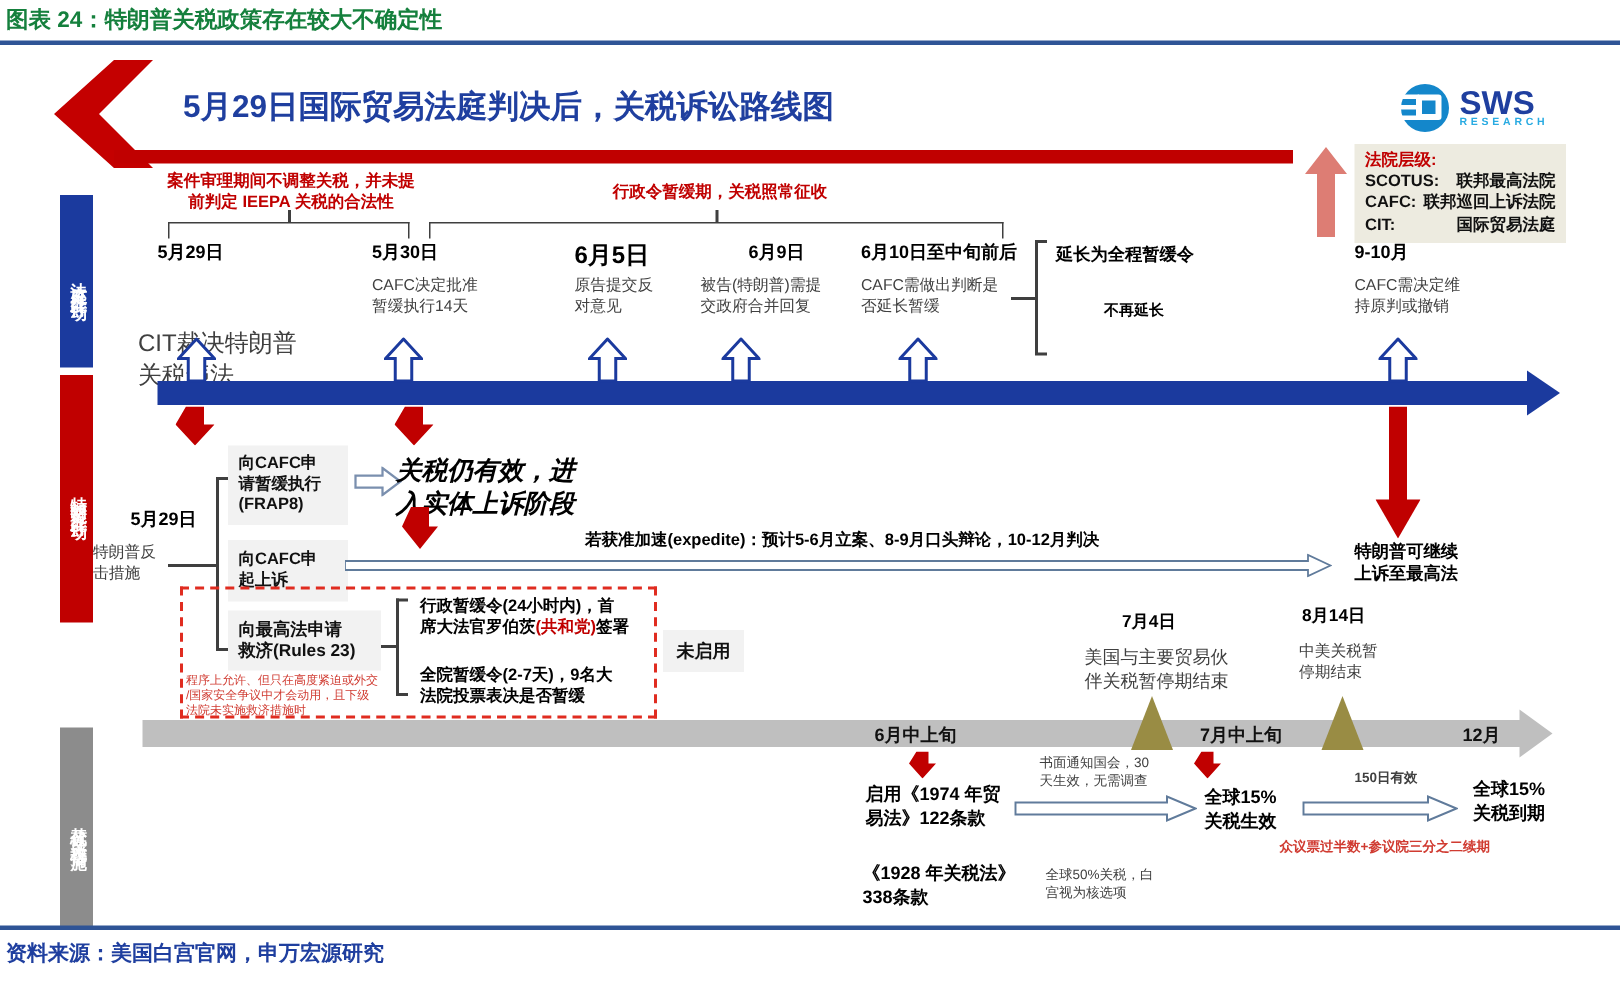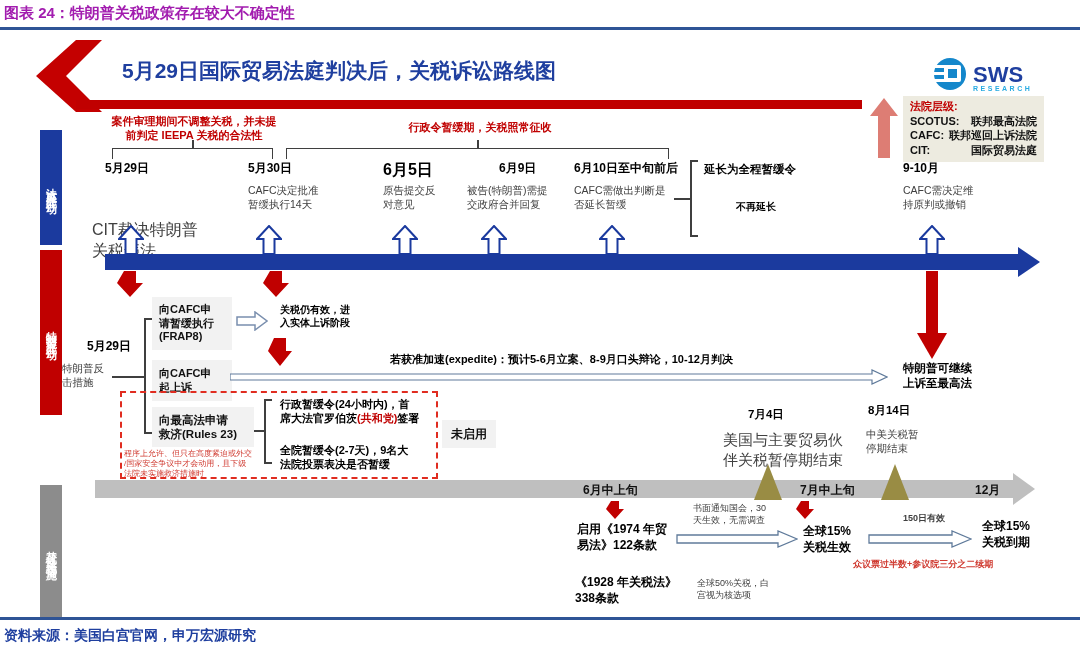--- a/index.html
+++ b/index.html
@@ -3,21 +3,21 @@
 <meta charset="utf-8">
 <style>
   * { margin:0; padding:0; box-sizing:border-box; }
   html,body { background:#fff; }
   body { font-family:"Liberation Sans","DejaVu Sans",sans-serif; }
   #stage { position:relative; width:1080px; height:655px; background:#fff; overflow:hidden; }
   .abs { position:absolute; }
   .pre { white-space:pre-line; }
   .b { font-weight:bold; }
   .red { color:#c00000; }
-  .navy { color:#a21caf; }
+  .navy { color:#15803d; }
   .blue { color:#1f3f9f; }
   .grayt { color:#404040; }
   .smallred { color:#d03b31; }
   .lane { writing-mode:vertical-lr; text-orientation:upright; color:#fff; font-weight:bold;
           font-size:11px; letter-spacing:3px; display:flex; align-items:center; justify-content:center; }
   .graybox { background:#f2f2f2; font-weight:bold; color:#111; display:flex; align-items:center; }
   .brace { border-left:1.5px solid #3f3f3f; border-right:1.5px solid #3f3f3f; border-top:1.5px solid #3f3f3f; height:11px; }
   .vtick { width:1.5px; background:#3f3f3f; }
   .htick { height:1.5px; background:#3f3f3f; }
   .tri-right-blue { width:0; height:0; border-top:15px solid transparent; border-bottom:15px solid transparent; border-left:22px solid #1b3a9e; }
@@ -32,21 +32,21 @@
 
   <div class="abs navy b" style="left:4px; top:4px; font-size:15px;">图表 24：特朗普关税政策存在较大不确定性</div>
   <div class="abs" style="left:0; top:27px; width:1080px; height:2.5px; background:#2f5496;"></div>
 
   <svg class="abs" style="left:30px; top:40px;" width="78" height="72" viewBox="0 0 78 72">
     <polygon points="72,0 46,0 6,36 46,72 72,72 36,36" fill="#c40000"></polygon>
   </svg>
   <div class="abs blue b" style="left:122px; top:57px; font-size:21px;">5月29日国际贸易法庭判决后，关税诉讼路线图</div>
   <div class="abs" style="left:76px; top:100px; width:786px; height:9px; background:#c00000;"></div>
 
-  <div class="abs" style="left:932px; top:52px; width:120px; height:40px; display:flex; align-items:flex-end;">
+  <div class="abs" style="left:932px; top:52px; width:120px; height:40px; display:flex; align-items:center;">
     <svg width="36" height="36" viewBox="0 0 36 36">
       <circle cx="18" cy="18" r="16" fill="#1487cb"></circle>
       <rect x="1" y="9" width="13" height="3" fill="#fff"></rect>
       <rect x="0" y="16" width="12" height="3" fill="#fff"></rect>
       <rect x="1" y="23" width="13" height="3" fill="#fff"></rect>
       <rect x="12" y="9" width="17" height="17" rx="2" fill="#fff"></rect>
       <rect x="16" y="13" width="9" height="9" fill="#1487cb"></rect>
     </svg>
     <div style="margin-left:5px;">
       <div class="b" style="font-size:22px; color:#1f3f9f; line-height:0.9;">SWS</div>
@@ -157,21 +157,21 @@
   <div class="abs vtick" style="left:144px; top:318px; height:116px;"></div>
   <div class="abs htick" style="left:144px; top:318px; width:8px;"></div>
   <div class="abs htick" style="left:144px; top:432px; width:8px;"></div>
 
   <div class="abs graybox pre" style="left:152px; top:297px; width:80px; height:53px; font-size:11px; line-height:1.25; padding-left:7px;">向CAFC申
 请暂缓执行
 (FRAP8)</div>
   <svg class="abs" style="left:236px; top:311px;" width="32" height="20" viewBox="0 0 32 20">
     <polygon points="1,6 19,6 19,1 31,10 19,19 19,14 1,14" fill="#fff" stroke="#7a8fae" stroke-width="1.5"></polygon>
   </svg>
-  <div class="abs b pre" style="left:280px; top:303px; font-size:10px; line-height:1.3;">关税仍有效，进
+  <div class="abs b pre" style="left:264px; top:303px; font-size:17px; line-height:1.3;font-style:italic;">关税仍有效，进
 入实体上诉阶段</div>
   <svg class="abs" style="left:268px; top:338px;" width="24" height="28" viewBox="0 0 24 28">
       <polygon points="6,0 18,0 18,13 24,13 12,28 0,13" fill="#c00000"></polygon>
     </svg>
 
   <div class="abs graybox pre" style="left:152px; top:360px; width:80px; height:41px; font-size:11px; line-height:1.25; padding-left:7px;">向CAFC申
 起上诉</div>
 
   <div class="abs b" style="left:390px; top:352px; font-size:11px;">若获准加速(expedite)：预计5-6月立案、8-9月口头辩论，10-12月判决</div>
   <svg class="abs" style="left:230px; top:369px;" width="658" height="16" viewBox="0 0 658 16">
@@ -202,21 +202,21 @@
   <div class="abs" style="left:95px; top:480px; width:920px; height:18px; background:#bfbfbf;"></div>
   <div class="abs tri-right-gray" style="left:1013px; top:473px;"></div>
   <div class="abs b" style="left:583px; top:482px; font-size:12px; color:#111;">6月中上旬</div>
   <div class="abs b" style="left:800px; top:482px; font-size:12px; color:#111;">7月中上旬</div>
   <div class="abs b" style="left:975px; top:482px; font-size:12px; color:#111;">12月</div>
 
   <div class="abs tri-olive" style="left:754px; top:464px;"></div>
   <div class="abs tri-olive" style="left:881px; top:464px;"></div>
 
   <div class="abs b" style="left:748px; top:407px; font-size:11.5px;">7月4日</div>
-  <div class="abs pre grayt" style="left:723px; top:430px; font-size:15px; line-height:1.35;">美国与主要贸易伙
+  <div class="abs pre grayt" style="left:723px; top:430px; font-size:12px; line-height:1.35;">美国与主要贸易伙
 伴关税暂停期结束</div>
   <div class="abs b" style="left:868px; top:403px; font-size:11.5px;">8月14日</div>
   <div class="abs pre grayt" style="left:866px; top:427px; font-size:10.5px; line-height:1.35;">中美关税暂
 停期结束</div>
 
   <svg class="abs" style="left:606px; top:501px;" width="18" height="18" viewBox="0 0 18 18">
       <polygon points="5,0 13,0 13,8 18,8 9,18 0,8" fill="#c00000"></polygon>
     </svg>
   <svg class="abs" style="left:796px; top:501px;" width="18" height="18" viewBox="0 0 18 18">
       <polygon points="5,0 13,0 13,8 18,8 9,18 0,8" fill="#c00000"></polygon>

